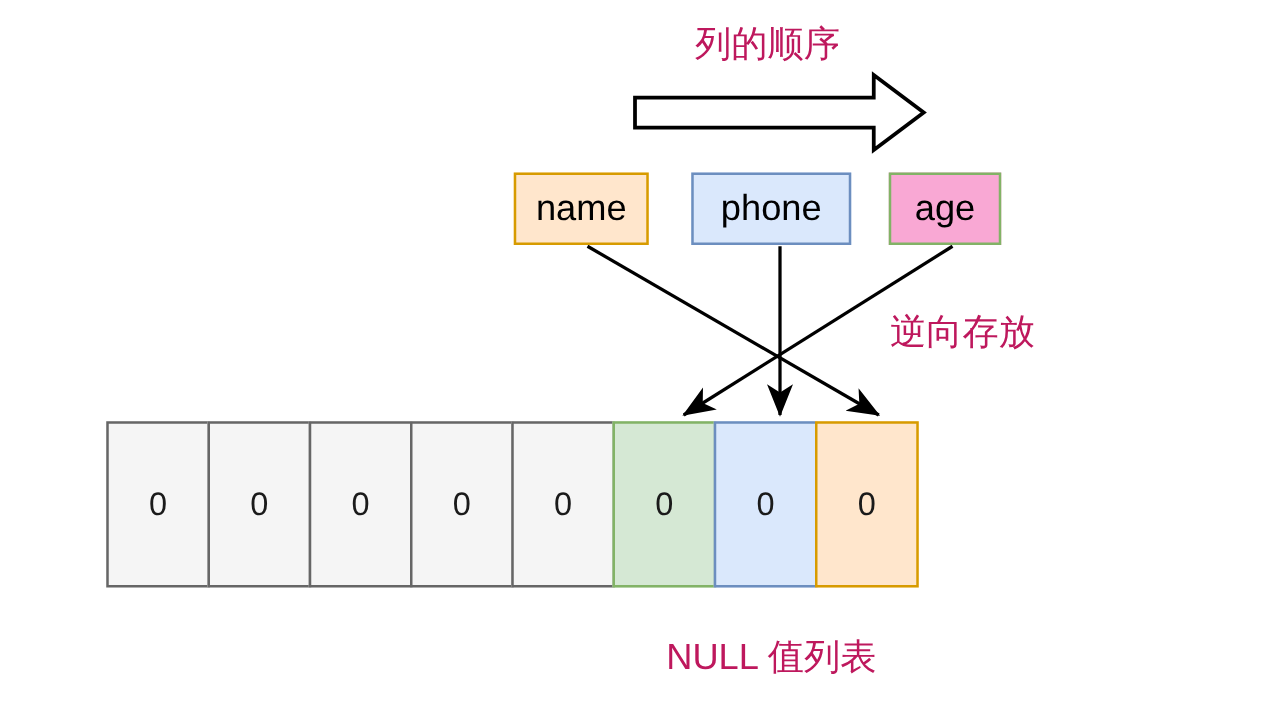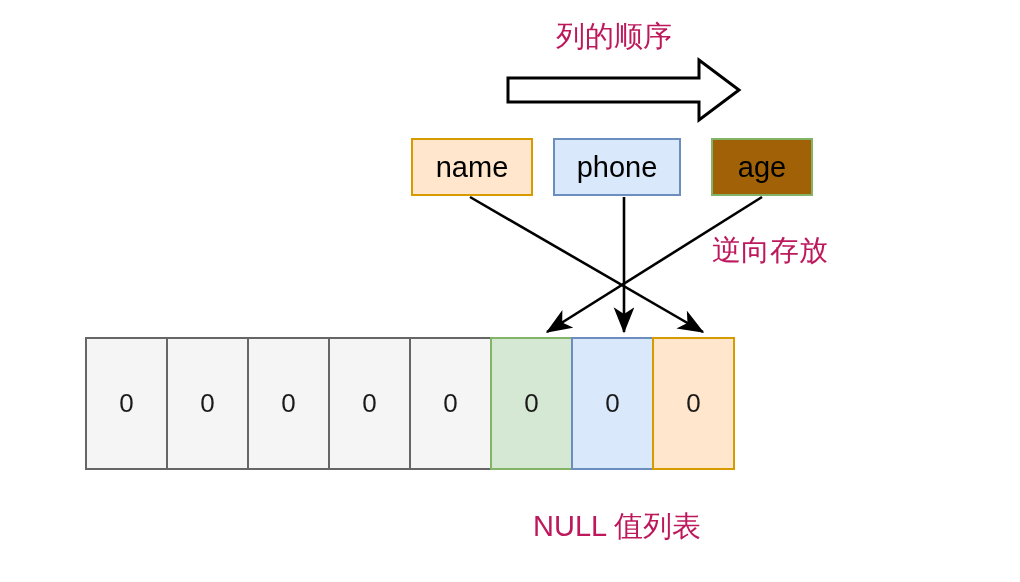--- a/index.html
+++ b/index.html
@@ -31,21 +31,21 @@
     color: #be185d;
     line-height: 1;
   }
   #order-label {
     left: 556px;
     top: 22px;
     font-size: 29px;
   }
   #reverse-label {
     left: 712px;
-    top: 236px;
+    top: 252px;
     font-size: 29px;
   }
   #nulllist-label {
     left: 533px;
     top: 512px;
     font-size: 29px;
   }
 
   
   .col-box {
@@ -56,34 +56,34 @@
     display: flex;
     align-items: center;
     justify-content: center;
     font-size: 29px;
     color: #000000;
     top: 138px;
     height: 58px;
   }
   #col-box-name {
     left: 411px;
-    width: 122px;
+    width: 108px;
     background: #ffe6cc;
     border-color: #d79b00;
   }
   #col-box-phone {
     left: 553px;
     width: 128px;
     background: #dae8fc;
     border-color: #6c8ebf;
   }
   #col-box-age {
     left: 711px;
-    width: 102px;
-    background: #a16207;
+    width: 90px;
+    background: #f9a8d4;
     border-color: #82b366;
   }
 
   
   #null-list {
     position: absolute;
     left: 85px;
     top: 337px;
     height: 133px;
     display: flex;

